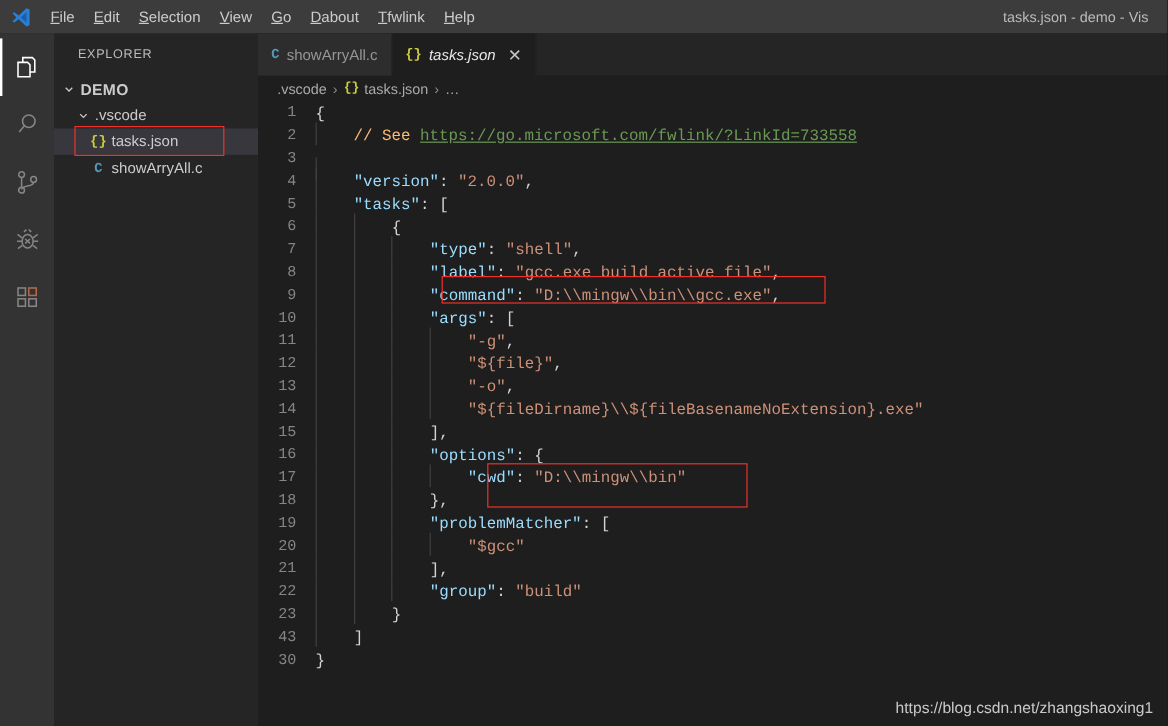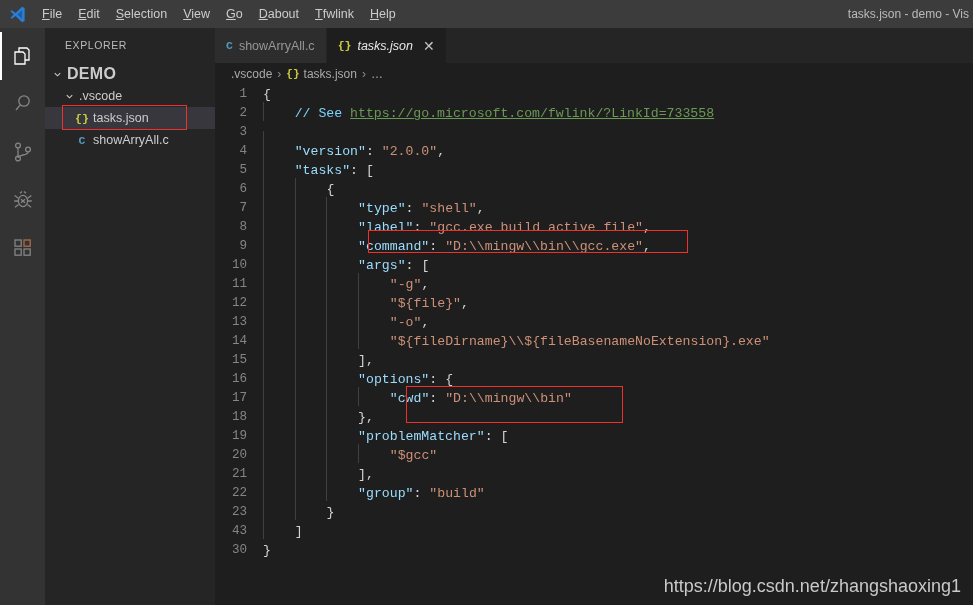--- a/index.html
+++ b/index.html
@@ -46,21 +46,21 @@
     white-space: nowrap;
     cursor: default;
   }
   .menu-item .mn { text-decoration: underline; }
   .window-title {
     position: absolute;
     left: 0; right: 0; top: 0;
     height: 28px;
     line-height: 28px;
     text-align: right;
-    padding-right: 4px;
+    padding-right: 16px;
     font-size: 12px;
     color: #bbbbbb;
     pointer-events: none;
     overflow: hidden;
     white-space: nowrap;
   }
 
   
   .activitybar {
     position: absolute;
@@ -126,21 +126,21 @@
     width: 18px;
     flex: none;
     text-align: center;
     font-family: "Liberation Mono", monospace;
     font-size: 11.5px;
     font-weight: bold;
   }
   .ficon.json { color: #cbcb41; }
   .ficon.c    { color: #519aba; }
   .row-label { padding-left: 2px; }
-  .row-root .row-label { font-weight: bold; font-size: 16px; letter-spacing: .3px; }
+  .row-root .row-label { font-weight: bold; font-size: 13px; letter-spacing: .3px; }
 
   .ind-0 { padding-left: 4px; }
   .ind-1 { padding-left: 16px; }
   .ind-2 { padding-left: 28px; }
 
   
   .redbox {
     position: absolute;
     border: 1.6px solid #f0302a;
     pointer-events: none;
@@ -248,28 +248,28 @@
   .code-text .ig {
     position: absolute;
     top: -2px;
     width: 1px;
     height: 19px;
     background: #404040;
   }
   .tok-key     { color: #9cdcfe; }
   .tok-str     { color: #ce9178; }
   .tok-punc    { color: #d4d4d4; }
-  .tok-comment { color: #7dd3fc; }
+  .tok-comment { color: #fdba74; }
   .tok-link    { color: #6a9955; text-decoration: underline; }
 
   .watermark {
     position: absolute;
     right: 12px;
     bottom: 8px;
-    font-size: 18px;
+    font-size: 13px;
     color: #c9c9c9;
     font-family: "Liberation Sans", sans-serif;
     white-space: nowrap;
     z-index: 30;
   }
 </style>
 </head>
 <body>
 
 <div id="app">

